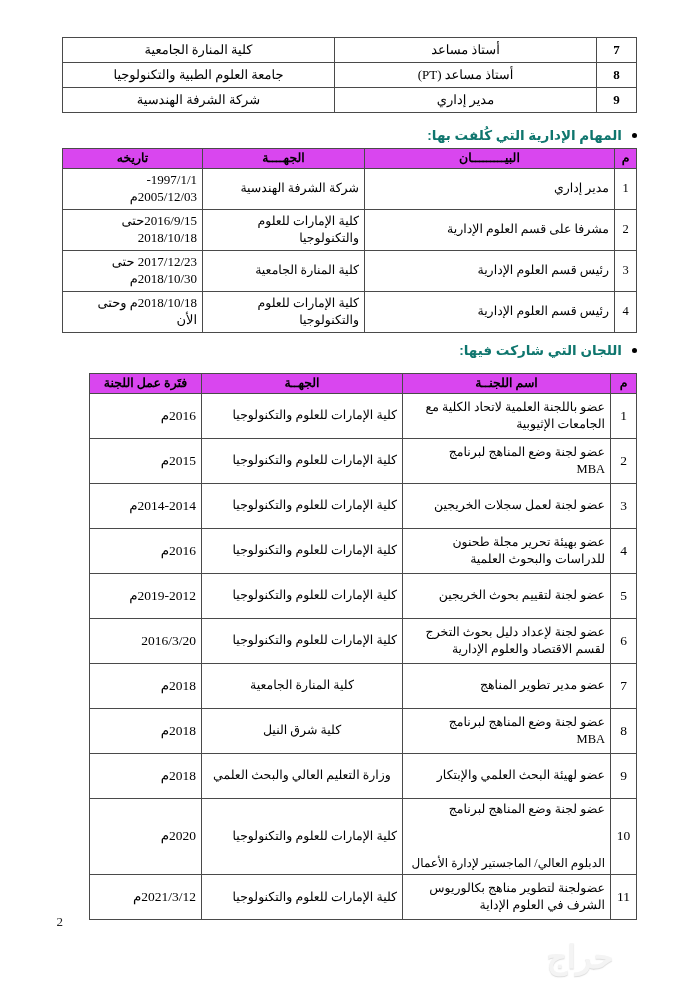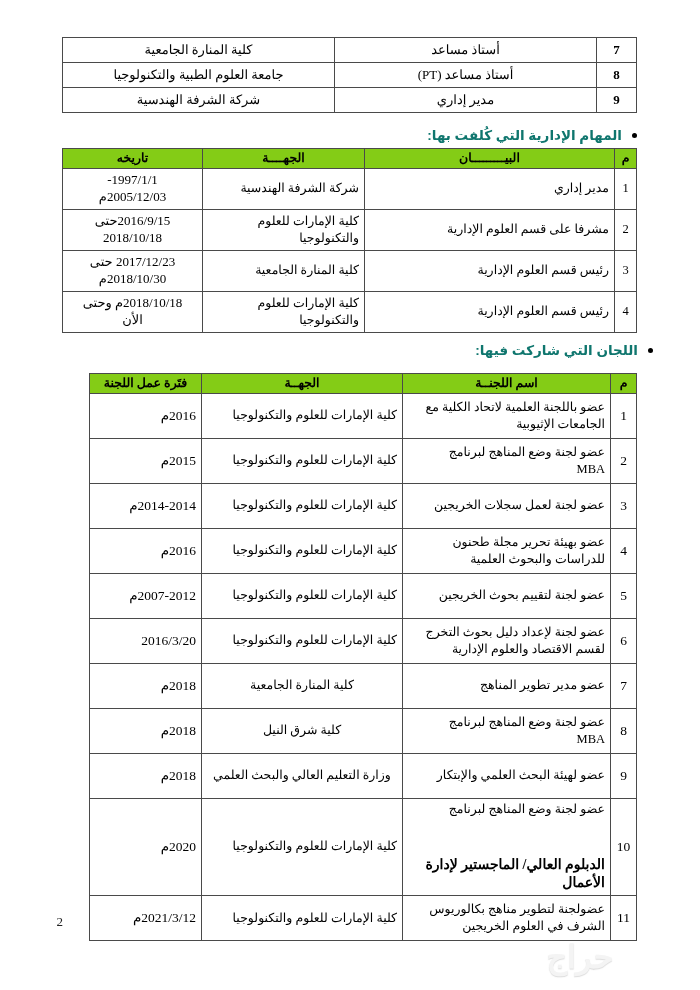--- a/index.html
+++ b/index.html
@@ -33,21 +33,21 @@
   table.doc-table td, table.doc-table th {
     border: 1px solid #4a4a4a;
     padding: 2px 5px;
     vertical-align: middle;
     font-size: 12.5px;
     line-height: 1.32;
     background: #ffffff;
     font-weight: normal;
   }
   table.doc-table thead th {
-    background: #84cc16;
+    background: #d946ef;
     text-align: center;
     font-weight: bold;
     font-size: 12.5px;
     padding: 1px 5px;
   }
   .num-cell {
     text-align: center;
     vertical-align: middle;
   }
   .txt-right {
@@ -75,21 +75,20 @@
   
   #table-duties {
     top: 148px;
     right: 63px;
     width: 574px;
   }
   #table-duties td {
     height: 36px;
   }
   #table-duties td.date-cell {
-    text-align: center;
     font-size: 13px;
     line-height: 1.3;
   }
 
   
   #table-committees {
     top: 373px;
     right: 63px;
     width: 547px;
   }
@@ -97,22 +96,22 @@
     height: 40px;
   }
   #table-committees td.period-cell {
     text-align: right;
     font-size: 13.5px;
   }
   #table-committees td.num-cell {
     font-size: 13.5px;
   }
   .bold-line {
-    font-weight: bold;
-    font-size: 14px;
+    font-weight: normal;
+    font-size: 12px;
     margin-top: 39px;
   }
 
   
   .section-heading {
     position: absolute;
     direction: rtl;
     text-align: right;
     font-family: "Liberation Sans", "DejaVu Sans", sans-serif;
     font-weight: bold;
@@ -129,21 +128,21 @@
     vertical-align: middle;
     margin-left: 10px;
     margin-bottom: 2px;
   }
   #heading-duties {
     top: 127px;
     right: 63px;
   }
   #heading-committees {
     top: 342px;
-    right: 47px;
+    right: 63px;
   }
 
   
   .page-number {
     position: absolute;
     top: 914px;
     right: 637px;
     font-size: 13px;
     font-family: "Liberation Serif", serif;
     color: #222;
@@ -314,21 +313,21 @@
         <td class="txt-right">كلية الإمارات للعلوم والتكنولوجيا</td>
         <td class="period-cell">2016م</td>
       </tr>
 
       <tr>
         <td class="num-cell">5</td>
         <td class="txt-right">
           <div>عضو لجنة لتقييم بحوث الخريجين</div>
         </td>
         <td class="txt-right">كلية الإمارات للعلوم والتكنولوجيا</td>
-        <td class="period-cell">2007-2012م</td>
+        <td class="period-cell">2019-2012م</td>
       </tr>
 
       <tr>
         <td class="num-cell">6</td>
         <td class="txt-right">
           <div>عضو لجنة لإعداد دليل بحوث التخرج</div>
           <div>لقسم الاقتصاد والعلوم الإدارية</div>
         </td>
         <td class="txt-right">كلية الإمارات للعلوم والتكنولوجيا</td>
         <td class="period-cell">2016/3/20</td>
@@ -369,21 +368,21 @@
           <div class="bold-line">الدبلوم العالي/ الماجستير لإدارة الأعمال</div>
         </td>
         <td class="txt-right">كلية الإمارات للعلوم والتكنولوجيا</td>
         <td class="period-cell">2020م</td>
       </tr>
 
       <tr>
         <td class="num-cell">11</td>
         <td class="txt-right">
           <div>عضولجنة لتطوير مناهج بكالوريوس</div>
-          <div>الشرف في العلوم الخريجين</div>
+          <div>الشرف في العلوم الإداية</div>
         </td>
         <td class="txt-right">كلية الإمارات للعلوم والتكنولوجيا</td>
         <td class="period-cell">2021/3/12م</td>
       </tr>
 
     </tbody>
   </table>
 
   <div class="page-number">2</div>
   <div class="watermark">حراج</div>

